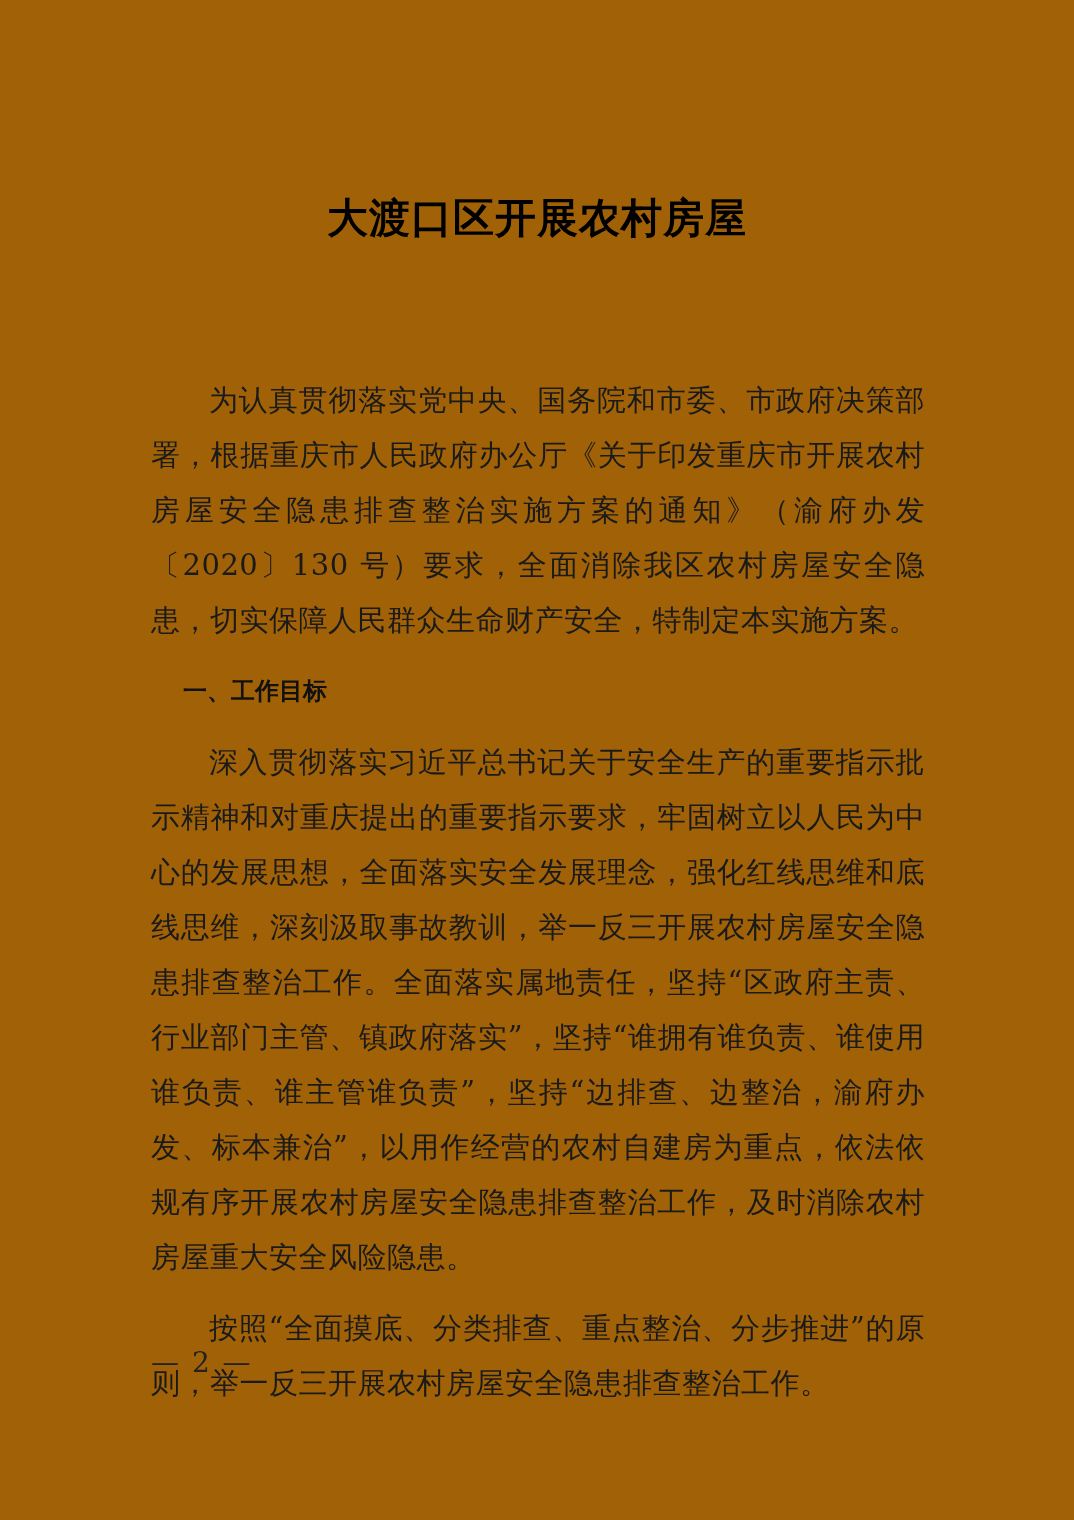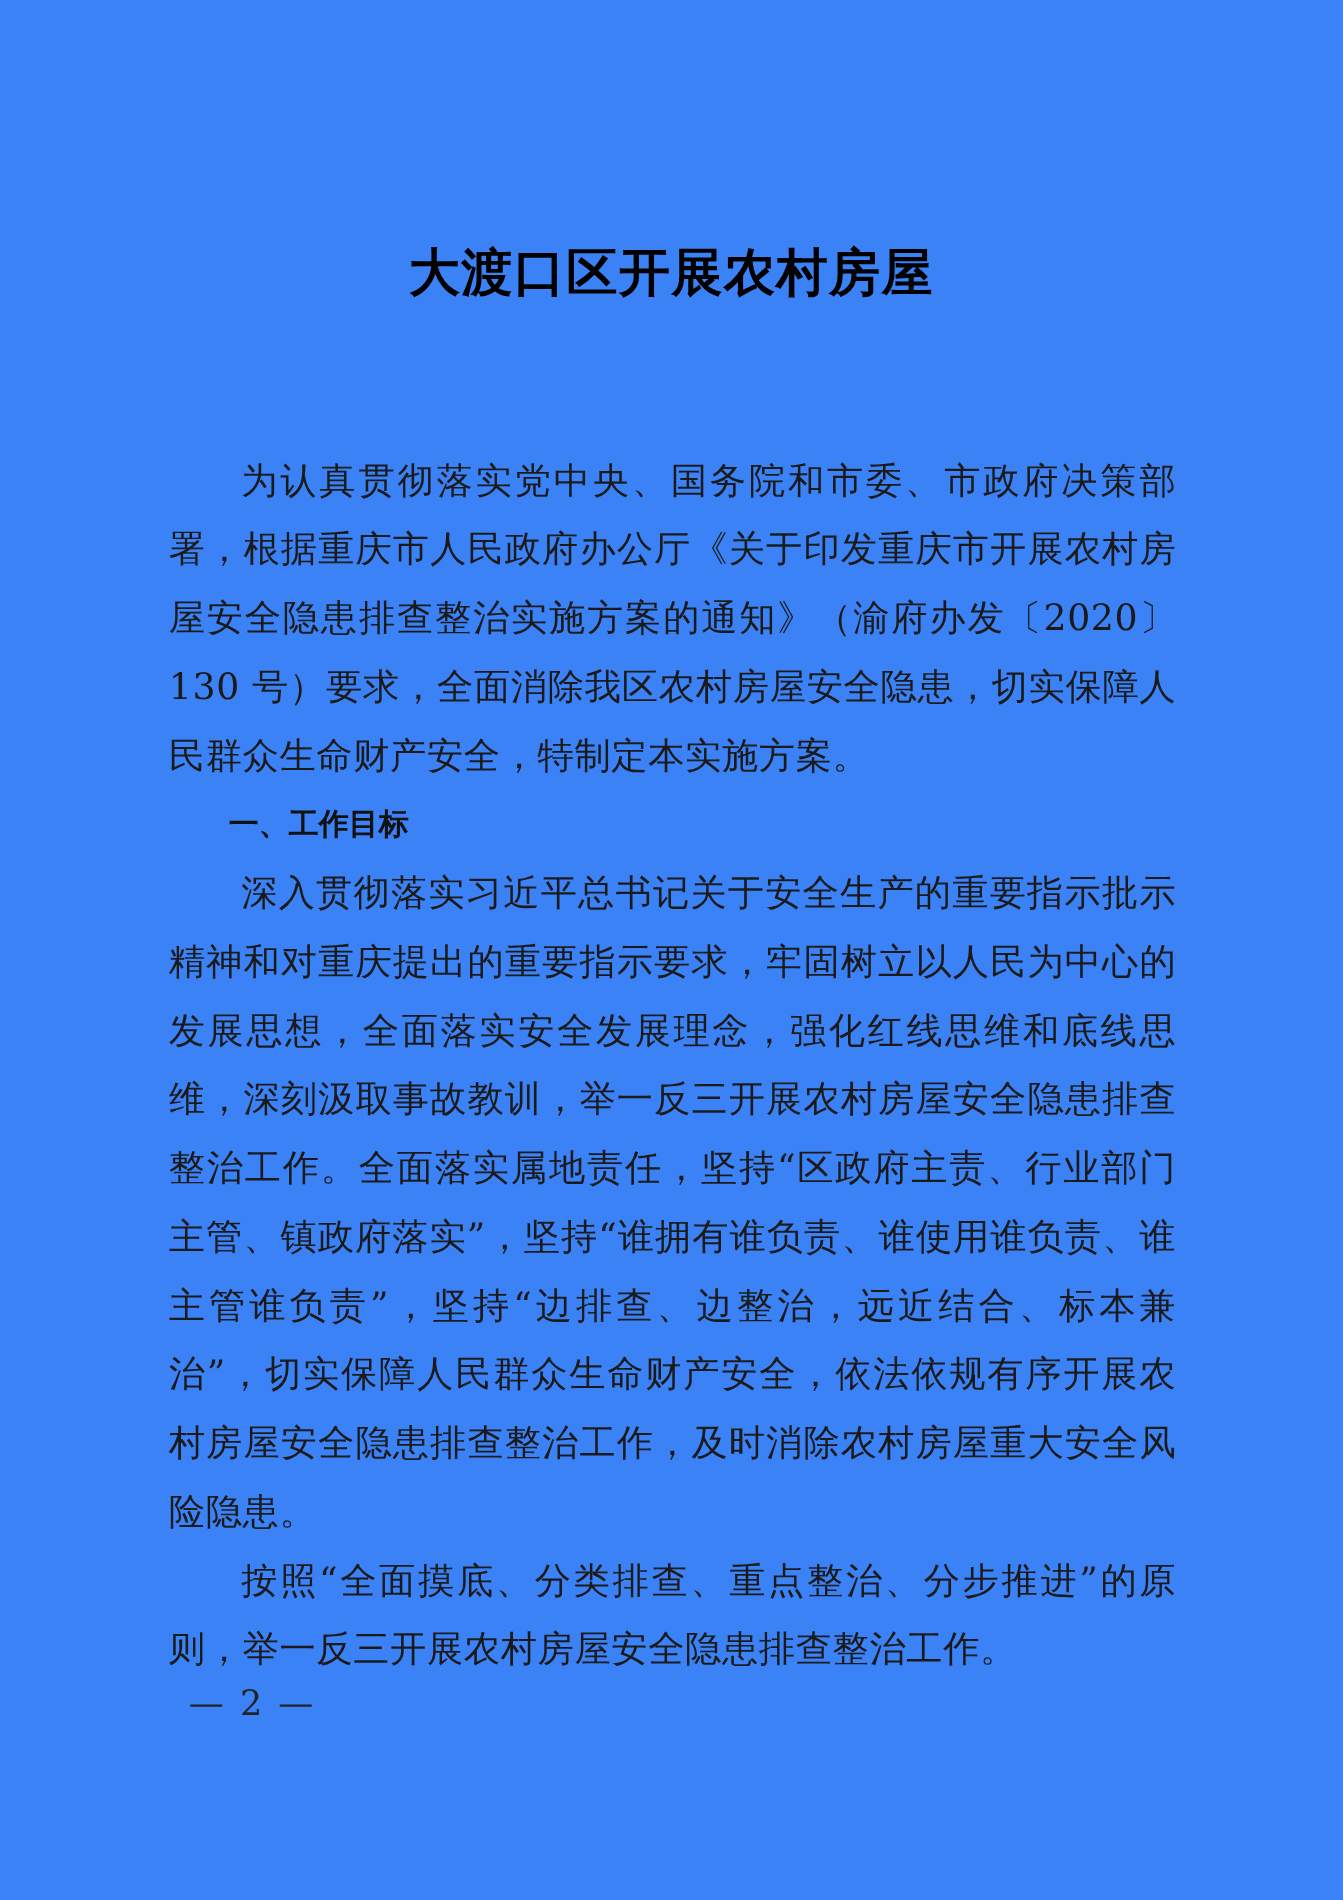--- a/index.html
+++ b/index.html
@@ -5,21 +5,21 @@
   html, body {
     margin: 0;
     padding: 0;
     background: #e8e8e8;
   }
   .page {
     position: relative;
     width: 1074px;
     height: 1520px;
     margin: 0 auto;
-    background: #3b82f6;
+    background: #a16207;
     overflow: hidden;
     font-family: "DejaVu Serif", "Liberation Serif", serif;
     color: #1a1a1a;
   }
   .doc-title {
     position: absolute;
     top: 190px;
     left: 0;
     width: 100%;
     margin: 0;
@@ -37,21 +37,21 @@
   .doc-body {
     position: absolute;
     top: 357px;
     left: 135px;
     width: 806px;
     font-size: 29px;
     line-height: 55px;
     text-align: justify;
   }
   .doc-body p.para {
-    margin: 0;
+    margin: 16px;
     text-indent: 2em;
     letter-spacing: 0.5px;
   }
   .doc-body h2.section-heading {
     margin: 0;
     text-indent: 2em;
     font-family: "DejaVu Sans", "Liberation Sans", sans-serif;
     font-size: 24px;
     font-weight: 700;
     line-height: 55px;
@@ -74,21 +74,21 @@
 
   <h1 class="doc-title">
     <span class="title-line">大渡口区开展农村房屋</span>
   </h1>
 
   <div class="doc-body">
     <p class="para">为认真贯彻落实党中央、国务院和市委、市政府决策部署，根据重庆市人民政府办公厅《关于印发重庆市开展农村房屋安全隐患排查整治实施方案的通知》（渝府办发〔2020〕130 号）要求，全面消除我区农村房屋安全隐患，切实保障人民群众生命财产安全，特制定本实施方案。</p>
 
     <h2 class="section-heading">一、工作目标</h2>
 
-    <p class="para">深入贯彻落实习近平总书记关于安全生产的重要指示批示精神和对重庆提出的重要指示要求，牢固树立以人民为中心的发展思想，全面落实安全发展理念，强化红线思维和底线思维，深刻汲取事故教训，举一反三开展农村房屋安全隐患排查整治工作。全面落实属地责任，坚持“区政府主责、行业部门主管、镇政府落实”，坚持“谁拥有谁负责、谁使用谁负责、谁主管谁负责”，坚持“边排查、边整治，远近结合、标本兼治”，切实保障人民群众生命财产安全，依法依规有序开展农村房屋安全隐患排查整治工作，及时消除农村房屋重大安全风险隐患。</p>
+    <p class="para">深入贯彻落实习近平总书记关于安全生产的重要指示批示精神和对重庆提出的重要指示要求，牢固树立以人民为中心的发展思想，全面落实安全发展理念，强化红线思维和底线思维，深刻汲取事故教训，举一反三开展农村房屋安全隐患排查整治工作。全面落实属地责任，坚持“区政府主责、行业部门主管、镇政府落实”，坚持“谁拥有谁负责、谁使用谁负责、谁主管谁负责”，坚持“边排查、边整治，渝府办发、标本兼治”，以用作经营的农村自建房为重点，依法依规有序开展农村房屋安全隐患排查整治工作，及时消除农村房屋重大安全风险隐患。</p>
 
 
     <p class="para">按照“全面摸底、分类排查、重点整治、分步推进”的原则，举一反三开展农村房屋安全隐患排查整治工作。</p>
   </div>
 
   <div class="page-number">— 2 —</div>
 
 </div>
 
 </body></html>

